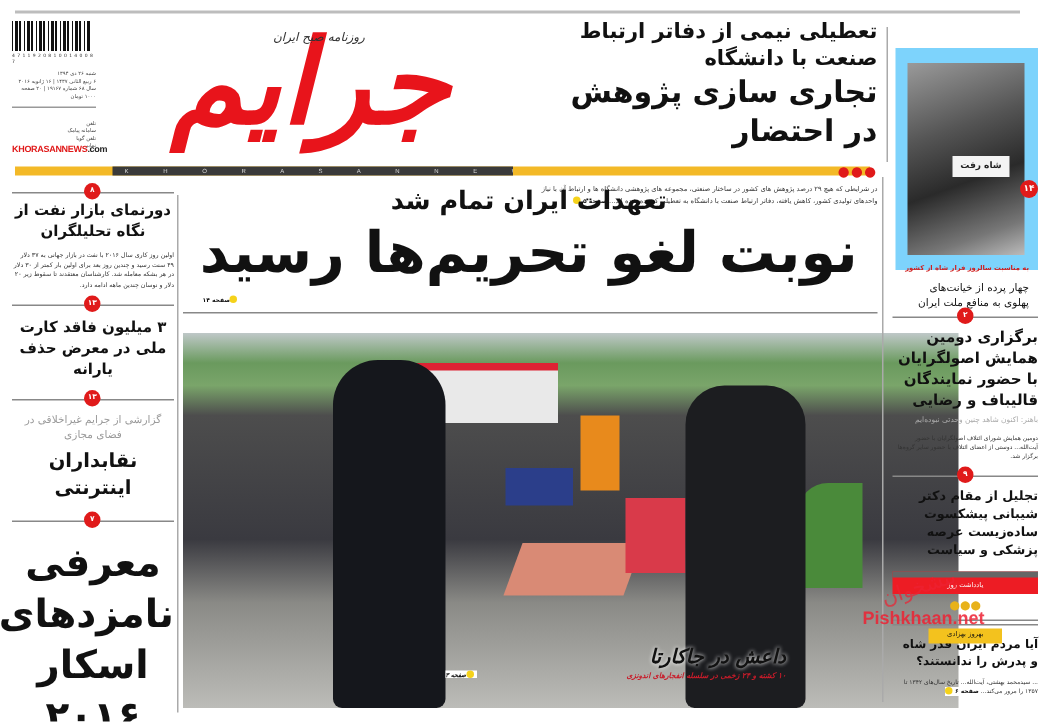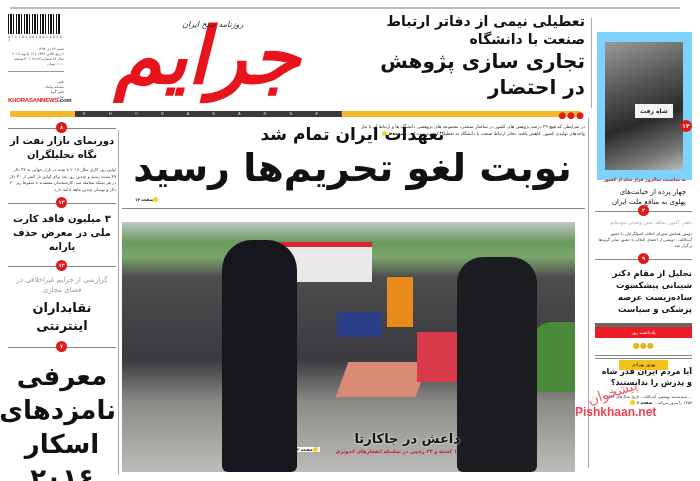--- a/index.html
+++ b/index.html
@@ -48,22 +48,22 @@
   .photo-box .cap-kicker { position: absolute; right: 6px; top: 145px; font-size: 4.5px; color: #d02020; direction: rtl; font-weight: bold; }
   .photo-box .cap-title { position: absolute; right: 6px; top: 155px; width: 84px; font-size: 7px; line-height: 10px; direction: rtl; text-align: right; }
 
   
   .main-kicker { position: absolute; left: 120px; top: 124px; width: 465px; text-align: center; direction: rtl; font-size: 17px; font-weight: bold; }
   .main-title { position: absolute; left: 120px; top: 142px; width: 465px; text-align: center; direction: rtl; font-size: 38px; font-weight: 900; letter-spacing: -1px; line-height: 52px; }
   .main-ref { position: absolute; left: 135px; top: 197px; }
   .hrule-main { position: absolute; left: 122px; top: 208px; width: 463px; height: 1px; background: #888; }
 
   
-  .main-photo { position: absolute; left: 122px; top: 222px; width: 453px; height: 250px; overflow: hidden;
-    background: linear-gradient(180deg, #bfc8c8 0%, #6a9a5e 8%, #7aa56a 14%, #4d4d4d 22%, #3a3a40 55%, #8a8a86 72%, #bcbcb8 100%); }
+  .main-photo { position: absolute; left: 122px; top: 222px; width: 517px; height: 250px; overflow: hidden;
+    background: linear-gradient(180deg, #bfc8c8 0%, #6a9a5e 8%, #7aa56a 14%, #4d4d4d 22%, #3a3a40 55%, #8a8a86 72%, #bcbcb8 100%); font-style: italic; }
   .ph-ambulance { position: absolute; left: 130px; top: 20px; width: 120px; height: 40px; background: #e9e9e9; border-top: 5px solid #d23; }
   .ph-soldier1 { position: absolute; left: 100px; top: 18px; width: 75px; height: 232px; background: #15171c; border-radius: 30px 30px 6px 6px; }
   .ph-soldier2 { position: absolute; left: 335px; top: 35px; width: 80px; height: 215px; background: #1c1d20; border-radius: 26px 26px 6px 6px; }
   .ph-orange { position: absolute; left: 265px; top: 55px; width: 26px; height: 50px; background: #e88a1c; }
   .ph-blue { position: absolute; left: 215px; top: 90px; width: 45px; height: 25px; background: #2b3e8a; }
   .ph-red { position: absolute; left: 295px; top: 110px; width: 40px; height: 50px; background: #d93a4a; }
   .ph-tarp { position: absolute; left: 220px; top: 140px; width: 80px; height: 35px; background: #d98a75; transform: skewX(-20deg); }
   .ph-greens { position: absolute; left: 410px; top: 100px; width: 43px; height: 70px; background: #4a8a3a; border-radius: 20px 0 0 0; }
   .photo-caption { position: absolute; right: 115px; bottom: 18px; direction: rtl; text-align: right; }
   .photo-caption .t { font-size: 13px; font-weight: bold; color: #111; text-shadow: 0 0 3px #fff; }
@@ -196,20 +196,21 @@
       <span class="badge">۷</span>
     </div>
   <div class="big">معرفی نامزدهای اسکار ۲۰۱۶</div>
 
 </div>
 
 <div class="rcol">
   <div class="sep">
       <span class="badge">۲</span>
     </div>
+  <div class="h1">برگزاری دومین همایش اصولگرایان با حضور نمایندگان قالیباف و رضایی</div>
   <div class="sub">باهنر: اکنون شاهد چنین وحدتی نبوده‌ایم</div>
   <div class="body">دومین همایش شورای ائتلاف اصولگرایان با حضور آیت‌الله... دوستی از اعضای ائتلاف با حضور سایر گروه‌ها برگزار شد.</div>
 
   <div class="sep" style="margin-top:4px">
       <span class="badge">۹</span>
     </div>
   <div class="h2">تجلیل از مقام دکتر شیبانی پیشکسوت ساده‌زیست عرصه پزشکی و سیاست</div>
 
   <div class="red-banner">یادداشت روز</div>
   <div class="dots2">●●●</div>

